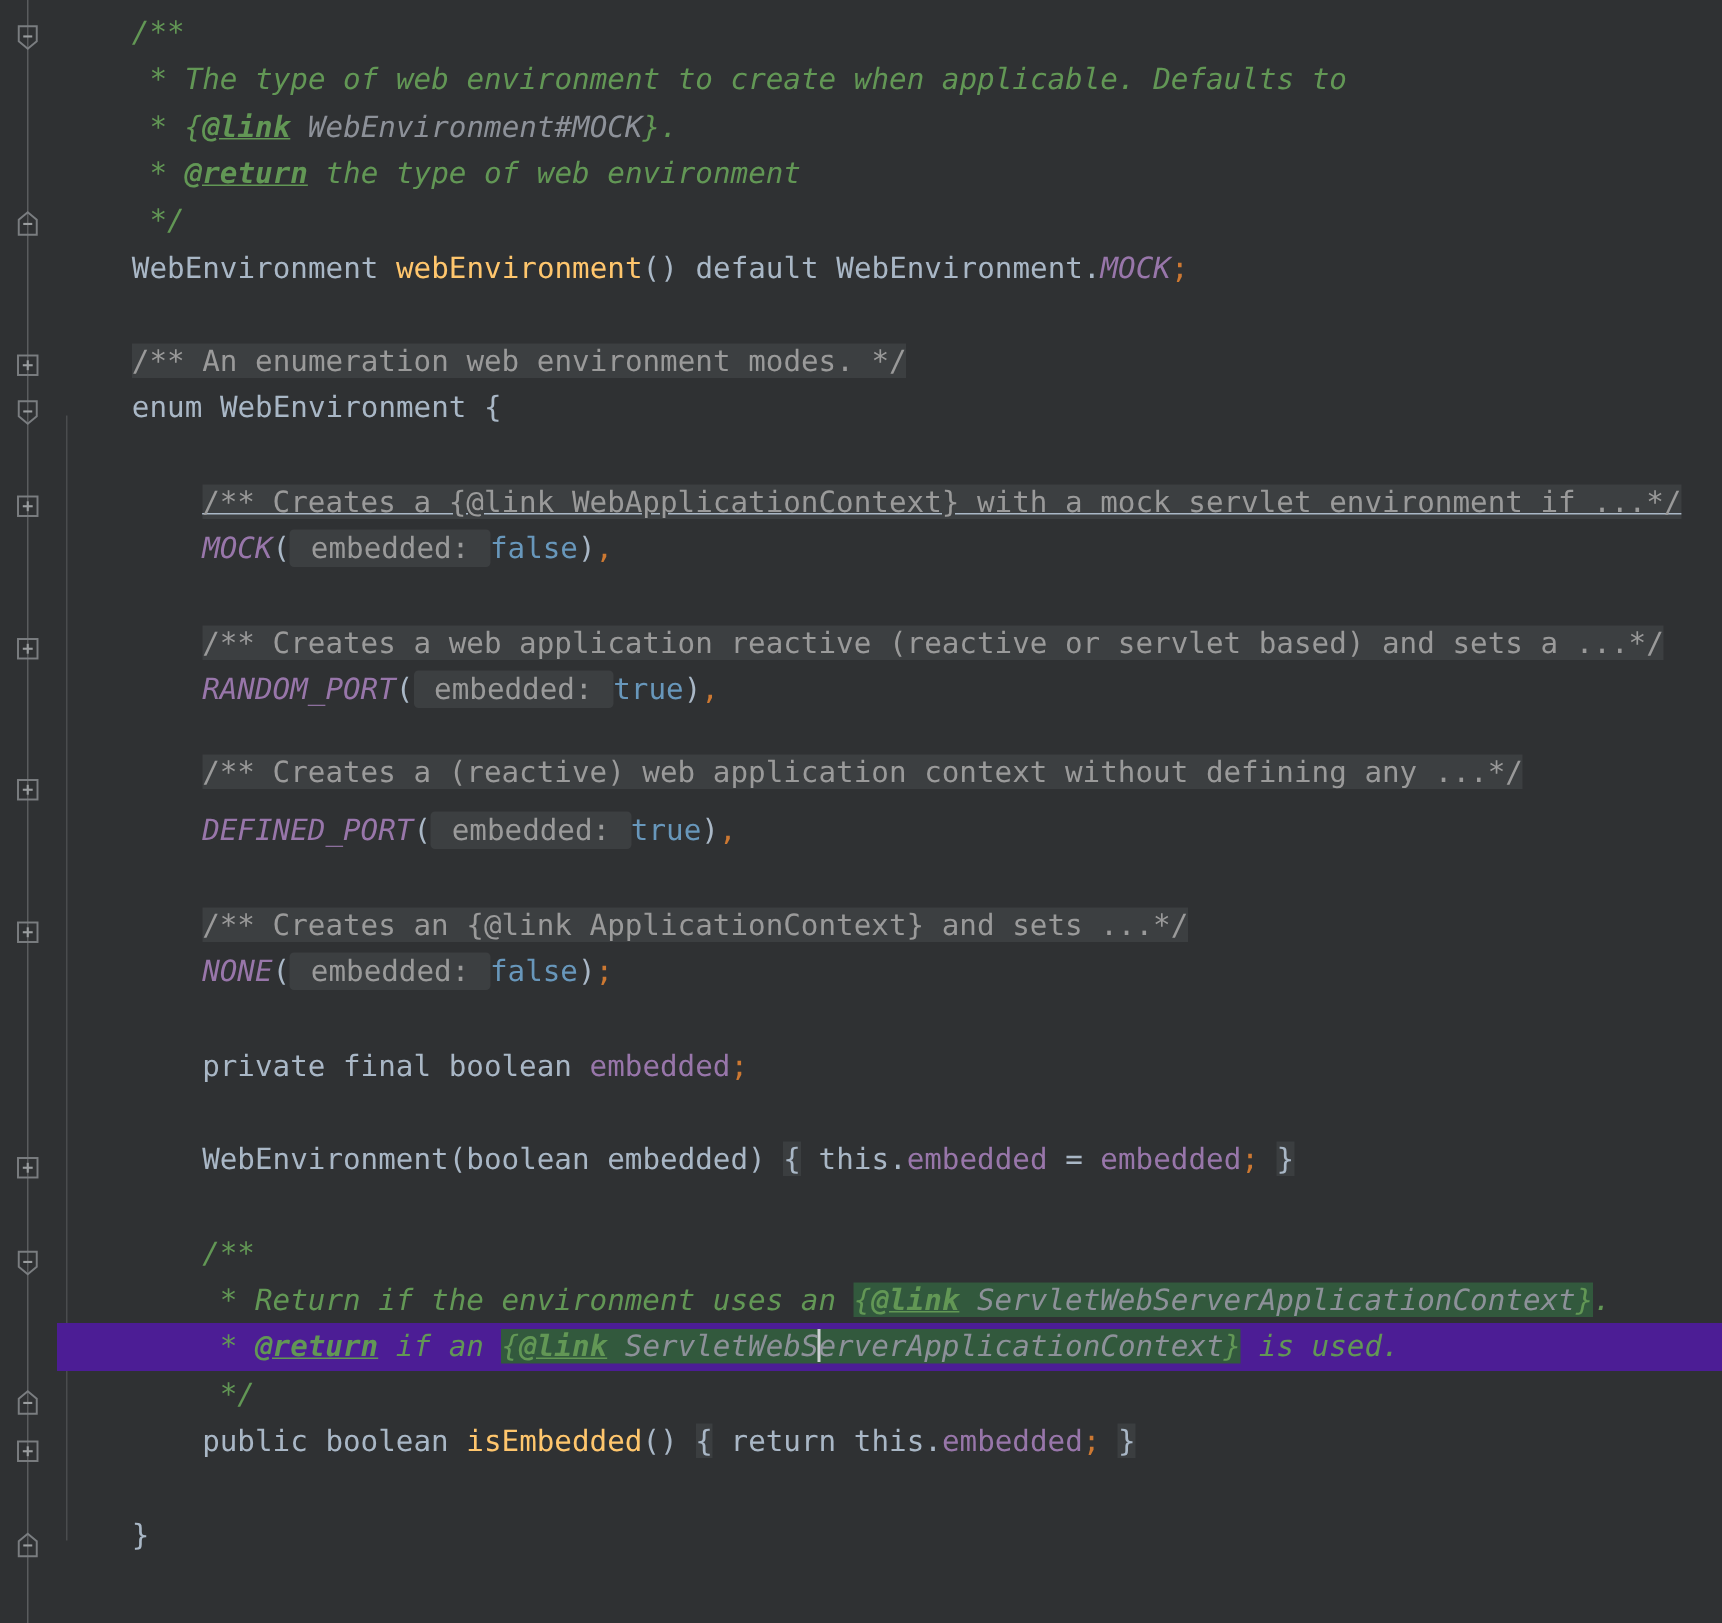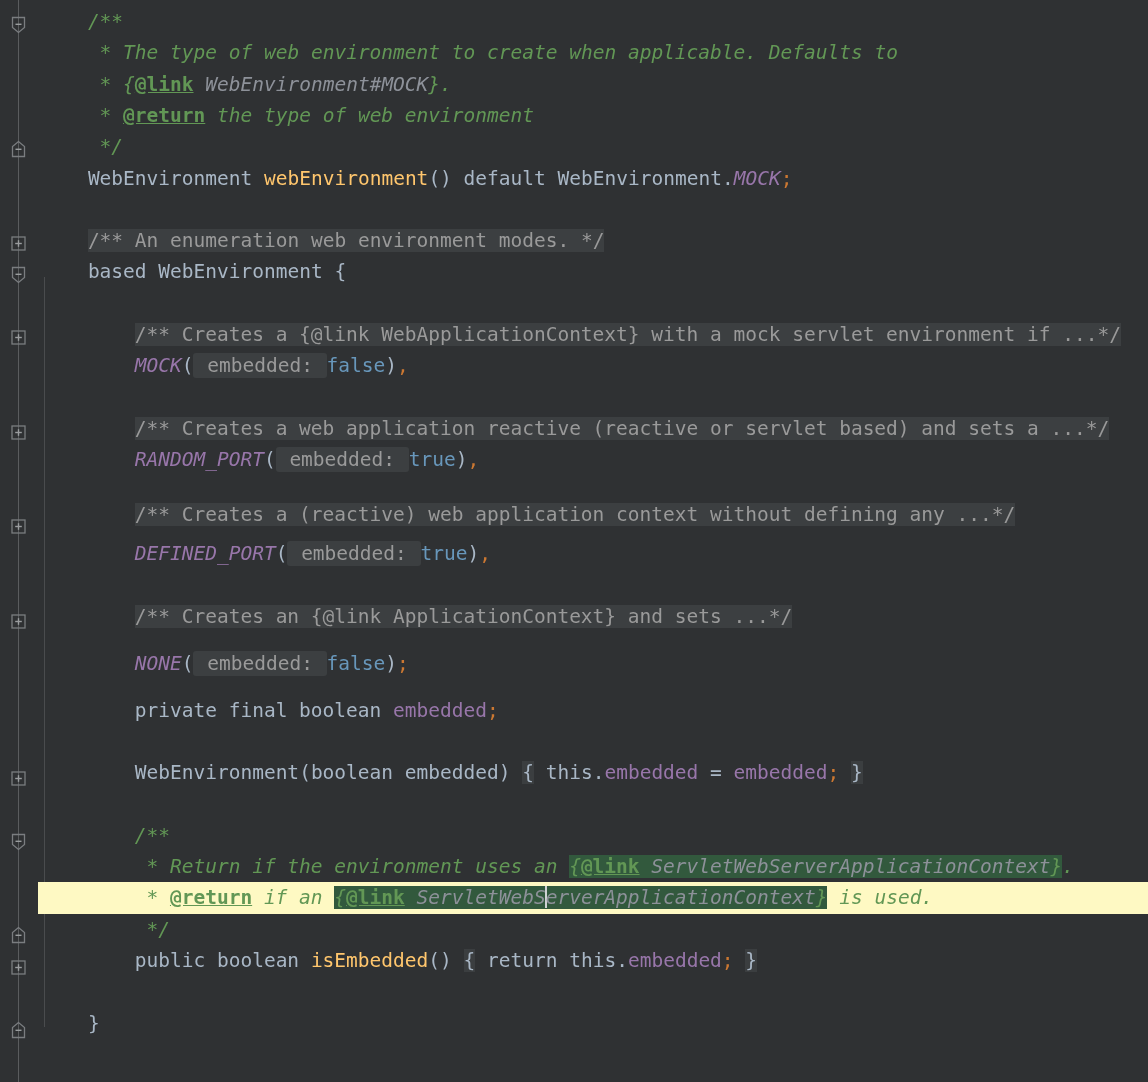--- a/index.html
+++ b/index.html
@@ -69,26 +69,26 @@
     height: 31.3px;
     line-height: 31.3px;
     font-size: 19.5px;
     white-space: pre;
     letter-spacing: 0px;
     color: #a9b7c6;
   }
   .line .txt { display: inline-block; }
 
   .caret-line {
-    background: #fef9c3;
+    background: #4c1d95;
   }
 
   
   .cmt        { color: #629755; font-style: italic; }        
-  .cmt-tag    { color: #629755; text-decoration: underline; font-weight: bold; }
+  .cmt-tag    { color: #629755; font-style: italic; text-decoration: underline; font-weight: bold; }
   .cmt-ref    { color: #8d9199; font-style: italic; }        
   .cmt-fold   { color: #9a9a9a; background: #3c3f41; }        */
   .kw         { color: #cc7832; }                            
   .type       { color: #a9b7c6; }
   .method     { color: #ffc66d; }
   .enumconst  { color: #9876aa; font-style: italic; }
   .field      { color: #9876aa; }
   .num        { color: #6897bb; }
   .punc       { color: #a9b7c6; }
   .semi       { color: #cc7832; }
@@ -207,33 +207,33 @@
     <div class="indent-guide" style="left:6px;top:277px;height:750px;"></div>
     <div id="lines">
         <div class="line" style="top: 6px;"><span class="txt" style="padding-left: 49.88px;"><span class="cmt">/**</span></span></div>
         <div class="line" style="top: 37.3px;"><span class="txt" style="padding-left: 61.6px;"><span class="cmt">*</span><span class="cmt"> The type of web environment to create when applicable. Defaults to</span></span></div>
         <div class="line" style="top: 68.6px;"><span class="txt" style="padding-left: 61.6px;"><span class="cmt">* {</span><span class="cmt-tag">@link</span><span class="cmt"> </span><span class="cmt-ref">WebEnvironment#MOCK</span><span class="cmt">}.</span></span></div>
         <div class="line" style="top: 99.9px;"><span class="txt" style="padding-left: 61.6px;"><span class="cmt">* </span><span class="cmt-tag">@return</span><span class="cmt"> the type of web environment</span></span></div>
         <div class="line" style="top: 131.2px;"><span class="txt" style="padding-left: 61.6px;"><span class="cmt">*/</span></span></div>
         <div class="line" style="top: 162.5px;"><span class="txt" style="padding-left: 49.88px;"><span class="type">WebEnvironment</span><span class="punc"> </span><span class="method">webEnvironment</span><span class="punc">() </span><span class="kw">default</span><span class="punc"> </span><span class="type">WebEnvironment</span><span class="punc">.</span><span class="static-ref">MOCK</span><span class="semi">;</span></span></div>
         <div class="line" style="top: 193.8px;"><span class="txt" style="padding-left: 3px;"></span></div>
         <div class="line" style="top: 225.1px;"><span class="txt" style="padding-left: 49.88px;"><span class="cmt-fold">/** An enumeration web environment modes. */</span></span></div>
-        <div class="line" style="top: 256.4px;"><span class="txt" style="padding-left: 49.88px;"><span class="kw">based</span><span class="punc"> </span><span class="type">WebEnvironment</span><span class="punc"> {</span></span></div>
+        <div class="line" style="top: 256.4px;"><span class="txt" style="padding-left: 49.88px;"><span class="kw">enum</span><span class="punc"> </span><span class="type">WebEnvironment</span><span class="punc"> {</span></span></div>
         <div class="line" style="top: 287.7px;"><span class="txt" style="padding-left: 3px;"></span></div>
-        <div class="line" style="top: 319px;"><span class="txt" style="padding-left: 96.76px;"><span class="cmt-fold">/** Creates a {@link WebApplicationContext} with a mock servlet environment if ...*/</span></span></div>
+        <div class="line" style="top: 319px;"><span class="txt" style="padding-left: 96.76px; text-decoration: underline;"><span class="cmt-fold">/** Creates a {@link WebApplicationContext} with a mock servlet environment if ...*/</span></span></div>
         <div class="line" style="top: 350.3px;"><span class="txt" style="padding-left: 96.76px;"><span class="enumconst">MOCK</span><span class="punc">(</span><span class="hint"> embedded: </span><span class="num">false</span><span class="punc">)</span><span class="semi">,</span></span></div>
         <div class="line" style="top: 381.6px;"><span class="txt" style="padding-left: 3px;"></span></div>
         <div class="line" style="top: 412.9px;"><span class="txt" style="padding-left: 96.76px;"><span class="cmt-fold">/** Creates a web application reactive (reactive or servlet based) and sets a ...*/</span></span></div>
         <div class="line" style="top: 444.2px;"><span class="txt" style="padding-left: 96.76px;"><span class="enumconst">RANDOM_PORT</span><span class="punc">(</span><span class="hint"> embedded: </span><span class="num">true</span><span class="punc">)</span><span class="semi">,</span></span></div>
         <div class="line" style="top: 475.5px;"><span class="txt" style="padding-left: 3px;"></span></div>
         <div class="line" style="top: 499px;"><span class="txt" style="padding-left: 96.76px;"><span class="cmt-fold">/** Creates a (reactive) web application context without defining any ...*/</span></span></div>
         <div class="line" style="top: 538.1px;"><span class="txt" style="padding-left: 96.76px; text-align: right;"><span class="enumconst">DEFINED_PORT</span><span class="punc">(</span><span class="hint"> embedded: </span><span class="num">true</span><span class="punc">)</span><span class="semi">,</span></span></div>
         <div class="line" style="top: 569.4px;"><span class="txt" style="padding-left: 3px;"></span></div>
         <div class="line" style="top: 600.7px;"><span class="txt" style="padding-left: 96.76px;"><span class="cmt-fold">/** Creates an {@link ApplicationContext} and sets ...*/</span></span></div>
-        <div class="line" style="top: 648px;"><span class="txt" style="padding-left: 96.76px;"><span class="enumconst">NONE</span><span class="punc">(</span><span class="hint"> embedded: </span><span class="num">false</span><span class="punc">)</span><span class="semi">;</span></span></div>
+        <div class="line" style="top: 632px;"><span class="txt" style="padding-left: 96.76px;"><span class="enumconst">NONE</span><span class="punc">(</span><span class="hint"> embedded: </span><span class="num">false</span><span class="punc">)</span><span class="semi">;</span></span></div>
         <div class="line" style="top: 663.3px;"><span class="txt" style="padding-left: 3px;"></span></div>
         <div class="line" style="top: 694.6px;"><span class="txt" style="padding-left: 96.76px;"><span class="kw">private final boolean</span><span class="punc"> </span><span class="field">embedded</span><span class="semi">;</span></span></div>
         <div class="line" style="top: 725.9px;"><span class="txt" style="padding-left: 3px;"></span></div>
         <div class="line" style="top: 757.2px;"><span class="txt" style="padding-left: 96.76px;"><span class="type">WebEnvironment</span><span class="punc">(</span><span class="kw">boolean</span><span class="punc"> embedded) </span><span class="brace-hl">{</span><span class="punc"> </span><span class="kw">this</span><span class="punc">.</span><span class="field">embedded</span><span class="punc"> = </span><span class="field">embedded</span><span class="semi">;</span><span class="punc"> </span><span class="brace-hl">}</span></span></div>
         <div class="line" style="top: 788.5px;"><span class="txt" style="padding-left: 3px;"></span></div>
         <div class="line" style="top: 819.8px;"><span class="txt" style="padding-left: 96.76px;"><span class="cmt">/**</span></span></div>
         <div class="line" style="top: 851.1px;"><span class="txt" style="padding-left: 108.48px;"><span class="cmt">*</span><span class="cmt"> Return if the environment uses an </span><span class="ident-hl"><span class="cmt">{</span><span class="cmt-tag">@link</span><span class="cmt"> </span><span class="cmt-ref">ServletWebServerApplicationContext</span><span class="cmt">}</span></span><span class="cmt">.</span></span></div>
         <div class="line caret-line" style="top: 882.4px;"><span class="txt" style="padding-left: 108.48px;"><span class="cmt">* </span><span class="cmt-tag">@return</span><span class="cmt"> if an </span><span class="ident-hl"><span class="cmt">{</span><span class="cmt-tag">@link</span><span class="cmt"> </span><span class="cmt-ref">ServletWebS</span><span class="caret"></span><span class="cmt-ref">erverApplicationContext</span><span class="cmt">}</span></span><span class="cmt"> is used.</span></span></div>
         <div class="line" style="top: 913.7px;"><span class="txt" style="padding-left: 108.48px;"><span class="cmt">*/</span></span></div>
         <div class="line" style="top: 945px;"><span class="txt" style="padding-left: 96.76px;"><span class="kw">public boolean</span><span class="punc"> </span><span class="method">isEmbedded</span><span class="punc">() </span><span class="brace-hl">{</span><span class="punc"> </span><span class="kw">return</span><span class="punc"> </span><span class="kw">this</span><span class="punc">.</span><span class="field">embedded</span><span class="semi">;</span><span class="punc"> </span><span class="brace-hl">}</span></span></div>

